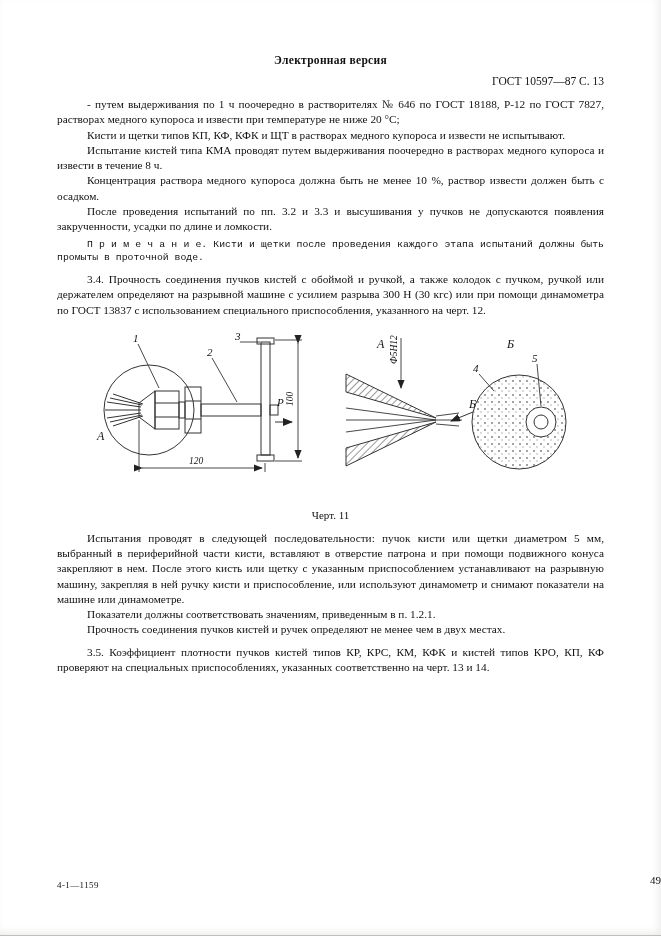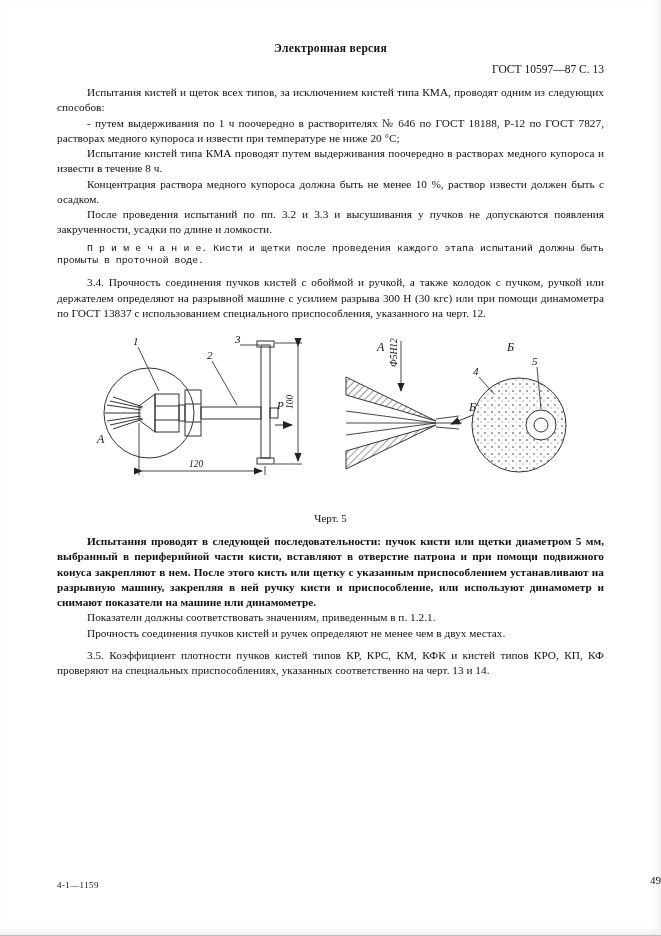--- a/index.html
+++ b/index.html
@@ -7,30 +7,30 @@
     width:661px;height:936px;background:#f4f4f2;
     font-family:"Liberation Serif","DejaVu Serif",serif;
     color:#111;
   }
   .page{
     position:relative;width:661px;height:936px;background:#fff;
     box-shadow:inset -3px -4px 7px rgba(0,0,0,.07), inset 0 -1px 0 #c9c9c6;
     overflow:hidden;
   }
   .page-head{padding-top:42px;}
-  .edition{text-align:center;font-weight:bold;font-size:11.5px;letter-spacing:.3px;}
+  .edition{text-align:center;font-weight:bold;font-size:11.5px;letter-spacing:.3px;margin-top:12px;}
   .doc-ref{text-align:right;font-weight:normal;font-size:11.5px;margin:9px 57px 0 0;}
   .content{margin:10px 57px 0 57px;}
   .para{
     margin:0;text-align:justify;text-indent:30px;
     font-size:11.3px;line-height:1.35;
   }
   .note{font-size:9.8px;line-height:1.32;margin:5px 0 4px 0;font-family:Liberation Mono, monospace;}
   .section{margin-top:7px;}
-  .after-fig{margin-top:2px;font-weight:bold;}
+  .after-fig{margin-top:2px;}
   .figure{margin:12px 0 4px 0;text-align:center;}
   .figure svg{display:block;margin:0 auto;}
   .fig-caption{font-style:italic;font-size:9.8px;margin-top:3px;text-align:center;}
   .fig-label{font-size:11px;margin-top:11px;text-align:center;}
   .fig-gap{height:6px;}
   .sig{position:absolute;left:57px;bottom:46px;font-size:9px;letter-spacing:.4px;}
   .page-num{position:absolute;left:0;right:0;bottom:50px;text-align:right;font-size:11px;}
   
   .dwg-callout{font-style:italic;font-size:11px;fill:#111;font-family:"Liberation Serif","DejaVu Serif",serif;}
   .dwg-dim{font-style:italic;font-size:9.5px;fill:#111;font-family:"Liberation Serif","DejaVu Serif",serif;}
@@ -40,22 +40,22 @@
 <body>
 
 <div class="page">
 
   <header class="page-head">
     <div class="edition">Электронная версия</div>
     <div class="doc-ref">ГОСТ 10597—87 С. 13</div>
   </header>
 
   <main class="content">
-    <p class="para">Испытания кистей и щеток всех типов, за исключением кистей типа КМА, проводят одним из следующих способов:</p>
     <p class="para">- путем выдерживания по 1 ч поочередно в растворителях № 646 по ГОСТ 18188, Р-12 по ГОСТ 7827, растворах медного купороса и извести при температуре не ниже 20 °С;</p>
+    <p class="para">Кисти и щетки типов КП, КФ, КФК и ЩТ в растворах медного купороса и извести не испытывают.</p>
     <p class="para">Испытание кистей типа КМА проводят путем выдерживания поочередно в растворах медного купороса и извести в течение 8 ч.</p>
     <p class="para">Концентрация раствора медного купороса должна быть не менее 10 %, раствор извести должен быть с осадком.</p>
     <p class="para">После проведения испытаний по пп. 3.2 и 3.3 и высушивания у пучков не допускаются появления закрученности, усадки по длине и ломкости.</p>
     <p class="para note">П р и м е ч а н и е. Кисти и щетки после проведения каждого этапа испытаний должны быть промыты в проточной воде.</p>
     <p class="para section">3.4. Прочность соединения пучков кистей с обоймой и ручкой, а также колодок с пучком, ручкой или держателем определяют на разрывной машине с усилием разрыва 300 Н (30 кгс) или при помощи динамометра по ГОСТ 13837 с использованием специального приспособления, указанного на черт. 12.</p>
 
     <figure class="figure">
       <svg width="480" height="168" viewBox="0 0 480 168">
         <defs>
           <marker id="arr" markerWidth="10" markerHeight="8" refX="9" refY="4" orient="auto">
@@ -141,21 +141,21 @@
           <circle cx="450" cy="92" r="7" fill="#fff"></circle>
         </g>
         <g stroke="#333" stroke-width="0.9">
           <path d="M388,44 L403,61" fill="none"></path>
           <path d="M446,34 L450,76" fill="none"></path>
         </g>
         <text class="dwg-callout" x="382" y="42">4</text>
         <text class="dwg-callout" x="441" y="32">5</text>
       </svg>
 
-      <div class="fig-label">Черт. 5</div>
+      <div class="fig-label">Черт. 11</div>
       <div class="fig-gap"></div>
     </figure>
 
     <p class="para after-fig">Испытания проводят в следующей последовательности: пучок кисти или щетки диаметром 5 мм, выбранный в периферийной части кисти, вставляют в отверстие патрона и при помощи подвижного конуса закрепляют в нем. После этого кисть или щетку с указанным приспособлением устанавливают на разрывную машину, закрепляя в ней ручку кисти и приспособление, или используют динамометр и снимают показатели на машине или динамометре.</p>
     <p class="para">Показатели должны соответствовать значениям, приведенным в п. 1.2.1.</p>
     <p class="para">Прочность соединения пучков кистей и ручек определяют не менее чем в двух местах.</p>
     <p class="para section">3.5. Коэффициент плотности пучков кистей типов КР, КРС, КМ, КФК и кистей типов КРО, КП, КФ проверяют на специальных приспособлениях, указанных соответственно на черт. 13 и 14.</p>
   </main>
 
   <footer>

